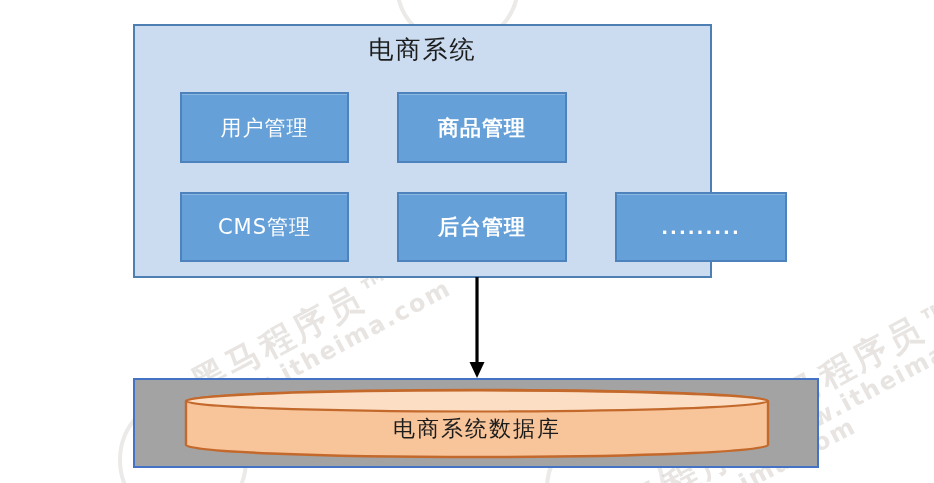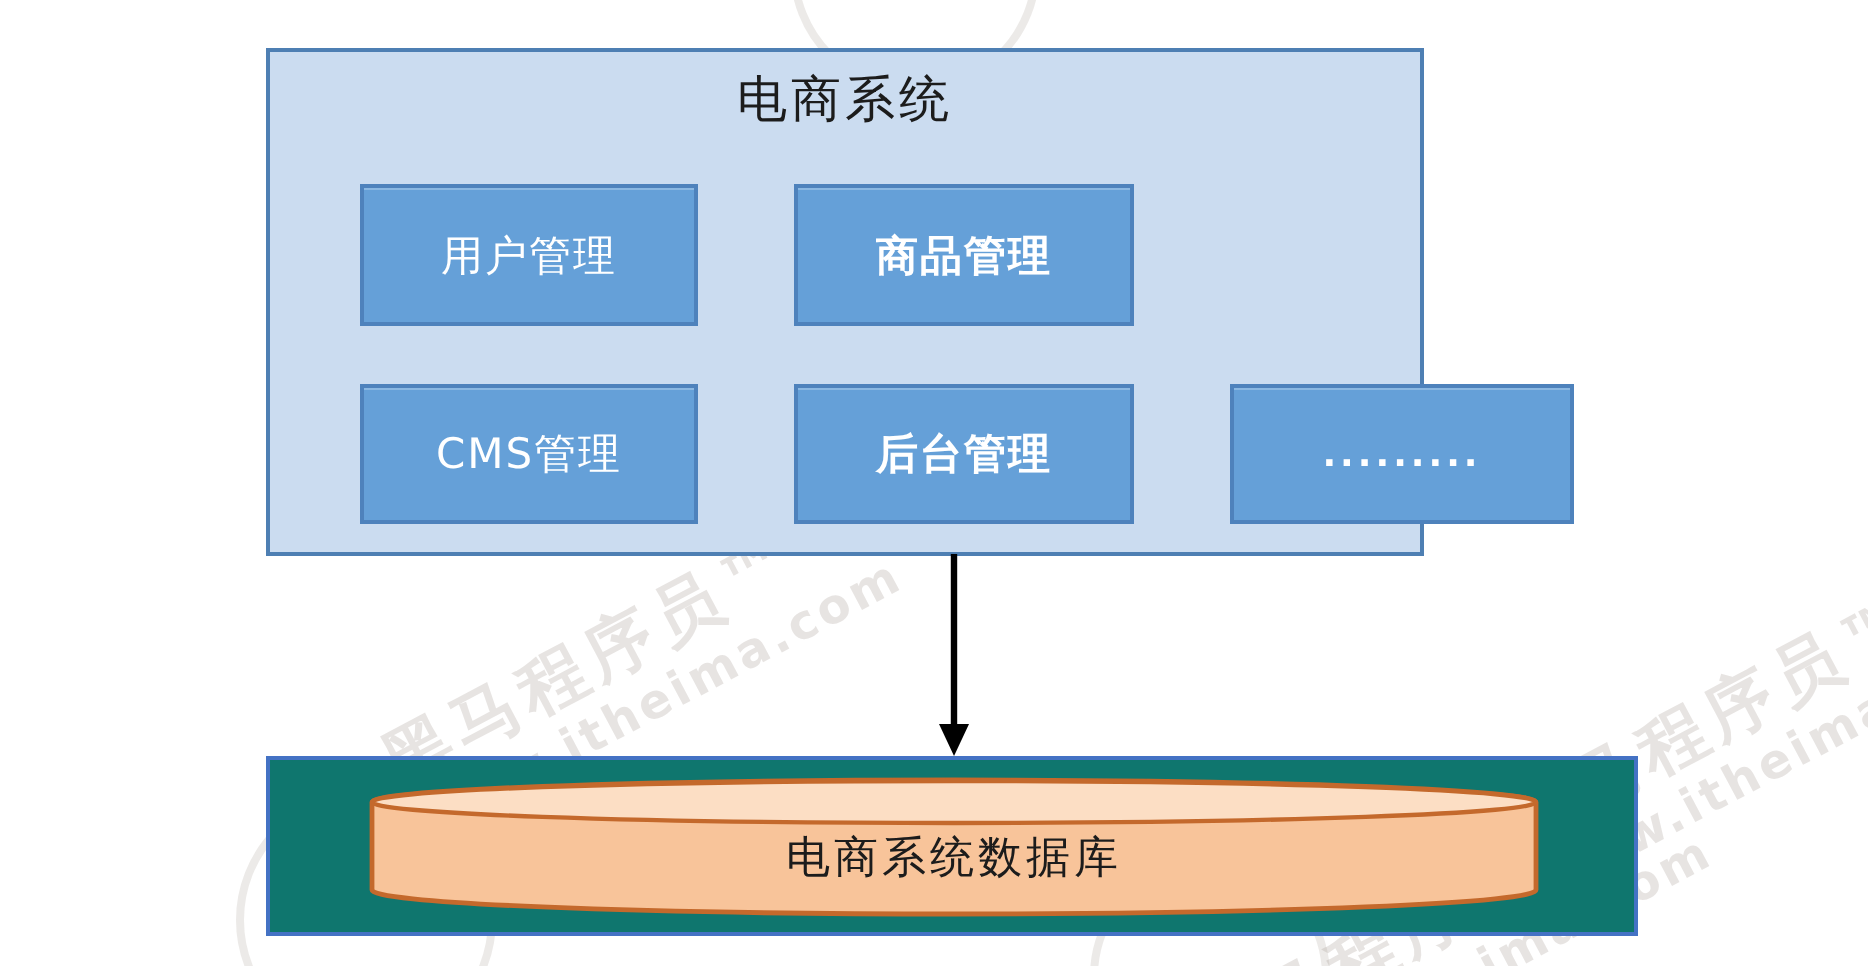--- a/index.html
+++ b/index.html
@@ -73,21 +73,21 @@
     position: absolute;
     left: 465px; top: 277px;
     width: 24px; height: 101px;
   }
 
   
   .db-box {
     position: absolute;
     left: 133px; top: 378px;
     width: 686px; height: 90px;
-    background: #0f766e;
+    background: #a3a3a3;
     border: 2px solid #4472C4;
   }
   .cyl-svg {
     position: absolute;
     left: 48px; top: 8px;
     width: 588px; height: 72px;
   }
   .db-label {
     position: absolute;
     left: 48px; top: 8px;

